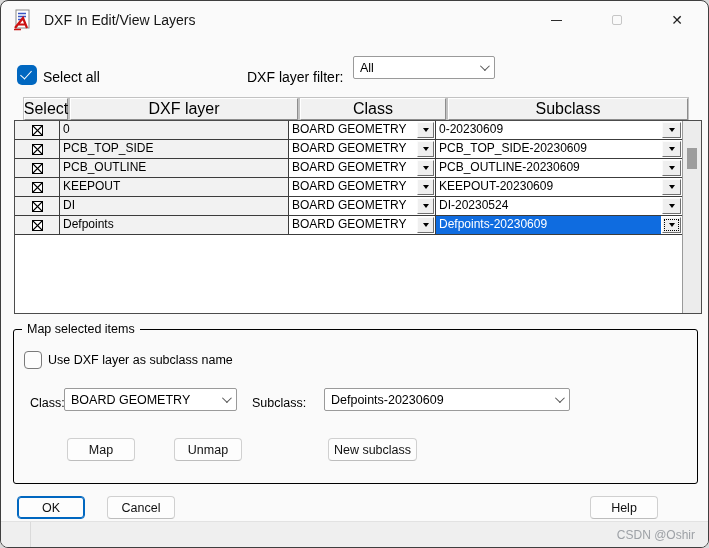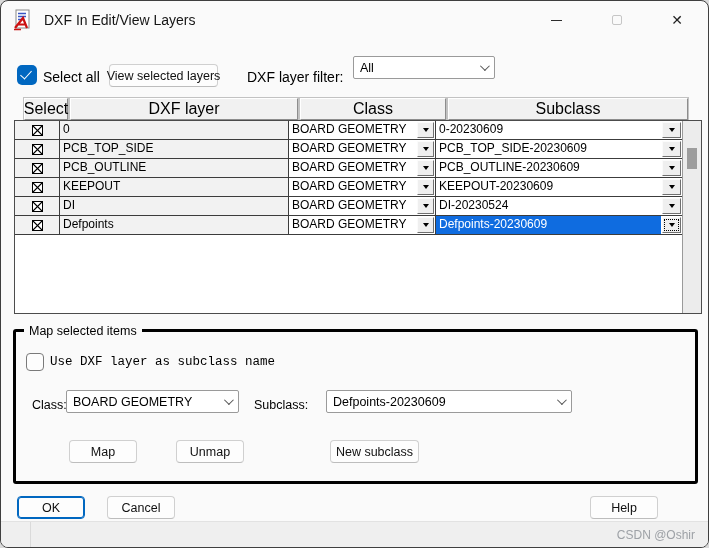--- a/index.html
+++ b/index.html
@@ -71,21 +71,21 @@
     display:flex; align-items:center; justify-content:center; }
   .c-sub .gridbtn { width:19px; }
   .gridbtn.focus { outline:1px dotted #000; outline-offset:-3px; }
   .tri { width:0; height:0; border-left:3px solid transparent; border-right:3px solid transparent;
     border-top:4px solid #000; }
   .scrolltrack { position:absolute; right:0; top:0; bottom:0; width:19px; background:#ececec;
     border-left:1px solid #9a9a9a; }
   .scrollthumb { position:absolute; left:4px; top:27px; width:10px; height:21px; background:#9d9d9d; }
   
   .groupbox { position:absolute; left:12px; top:328px; width:685px; height:155px;
-    border:3px solid #000000; border-radius:3px; }
+    border:1px solid #000000; border-radius:3px; }
   .legend { position:absolute; left:8px; top:-8px; background:#fafafa; padding:0 5px;
     font-size:12.5px; color:#000; white-space:nowrap; }
   .chk-off { position:absolute; left:10px; top:21px; width:18px; height:18px;
     background:#fdfdfd; border:1px solid #7a7a7a; border-radius:4px; }
   
   .wmstrip { position:absolute; left:0; right:0; bottom:0; height:26px; background:#efefef;
     border-top:1px solid #e2e2e2; display:flex; align-items:center; justify-content:flex-end;
     padding-right:13px; font-size:12px; color:#9da1a6; }
   .wmnotch { position:absolute; left:29px; top:0; bottom:0; width:1px; background:#dadada; }
 </style>
@@ -110,21 +110,20 @@
     </div>
   <div class="cap-btn cap-max">
       <span class="max-glyph"></span>
     </div>
   <div class="cap-btn cap-close">✕</div>
 
   <div class="chk-on">
       <span class="tick"></span>
     </div>
   <div class="lbl" style="left:42px; top:68px;">Select all</div>
-  <div class="btn" style="left:108px; top:63px; width:109px; height:23px;">View selected layers</div>
   <div class="lbl" style="left:246px; top:68px;">DXF layer filter:</div>
   <div class="combo" style="left:352px; top:55px; width:142px; height:23px;">
     <span>All</span>
     <span class="chev"></span>
   </div>
 
   <div class="hcell" style="left:15px; width:44px;">Select</div>
   <div class="hcell" style="left:61px; width:228px;">DXF layer</div>
   <div class="hcell" style="left:291px; width:146px;">Class</div>
   <div class="hcell" style="left:439px; width:240px;">Subclass</div>
@@ -246,21 +245,21 @@
   </div>
 </div>
     <div class="scrolltrack">
       <div class="scrollthumb"></div>
     </div>
   </div>
 
   <div class="groupbox">
     <div class="legend">Map selected items</div>
     <div class="chk-off"></div>
-    <div class="lbl" style="left:34px; top:23px; font-size:12.5px;font-family:Liberation Mono, monospace;">Use DXF layer as subclass name</div>
+    <div class="lbl" style="left:34px; top:23px; font-size:12.5px;">Use DXF layer as subclass name</div>
 
     <div class="lbl" style="left:16px; top:66px; font-size:12.5px;">Class:</div>
     <div class="combo" style="left:50px; top:58px; width:173px; height:23px;">
       <span>BOARD GEOMETRY</span>
       <span class="chev"></span>
     </div>
     <div class="lbl" style="left:238px; top:66px; font-size:12.5px;">Subclass:</div>
     <div class="combo" style="left:310px; top:58px; width:246px; height:23px;">
       <span>Defpoints-20230609</span>
       <span class="chev"></span>

